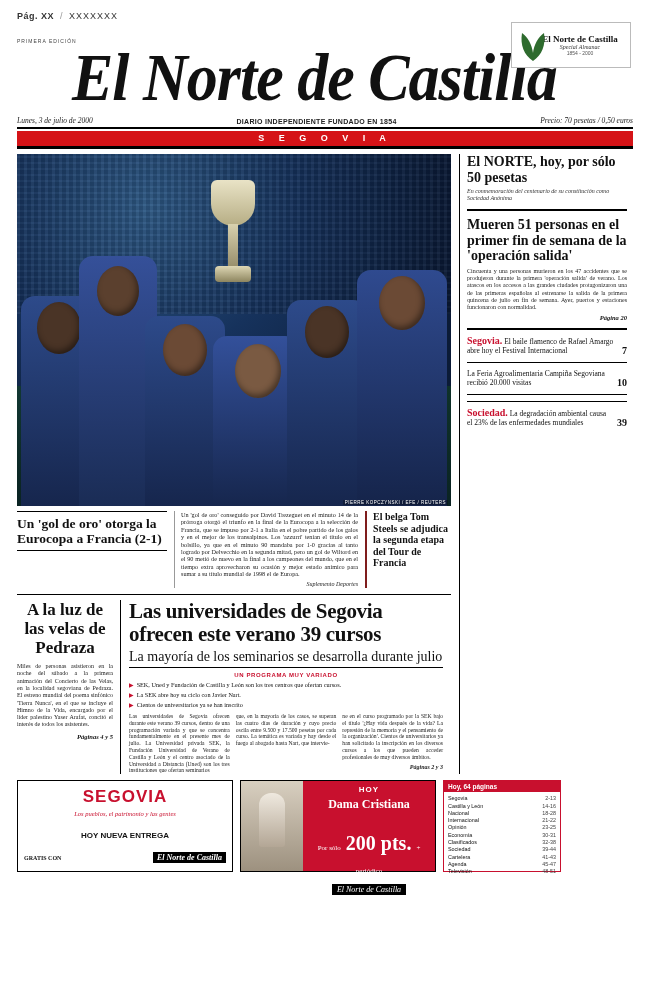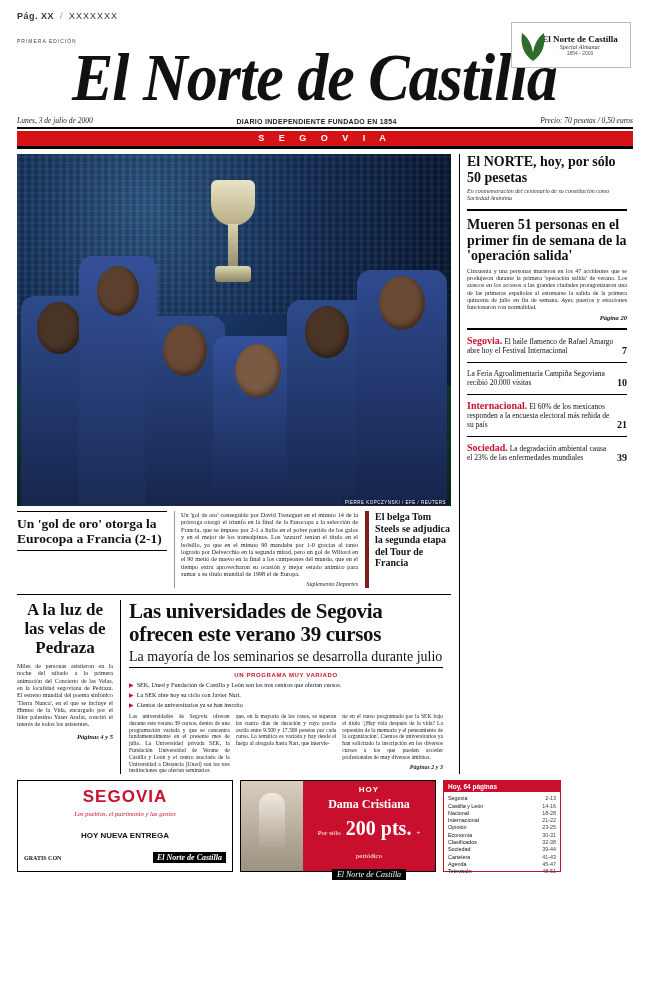--- a/index.html
+++ b/index.html
@@ -154,21 +154,21 @@
   .capstrip { display:flex; gap:7px; margin-top:5px; }
   .cap-a { width:150px; }
   .cap-a h2 {
     margin:0; font-size:13.5px; line-height:15px; font-weight:700;
     border-top:1px solid #000; border-bottom:1px solid #000;
     padding:4px 0;
   }
   .cap-b { width:184px; font-size:6.2px; line-height:7.4px; text-align:justify; color:#222;
            border-left:1px solid #999; padding-left:6px;}
   .cap-b .sig { display:block; text-align:right; font-style:italic; font-size:6px; margin-top:3px; }
-  .cap-c { width:86px; border-left:4px solid #7f1d1d; padding-left:6px; }
+  .cap-c { width:86px; border-left:2px solid #7f1d1d; padding-left:6px; }
   .cap-c h3 { margin:0; font-size:10px; line-height:11.5px; font-weight:700; }
 
   .hr-thin { height:1px; background:#000; margin:6px 0 5px; }
 
   
   .lower { display:flex; gap:8px; }
   .lower-left { width:104px; border-right:1px solid #000; padding-right:7px; }
   .lower-left h2 {
     margin:0 0 6px; font-size:17px; line-height:19px; text-align:center; font-weight:700;
   }
@@ -224,21 +224,21 @@
   }
   .ad-hoy .img { width:62px; background:linear-gradient(#d8cfc0,#9d917f); position:relative; }
   .ad-hoy .img .stat {
     position:absolute; left:50%; top:12px; transform:translateX(-50%);
     width:26px; height:54px; background:linear-gradient(#efe9df,#b3a695);
     border-radius:12px 12px 3px 3px;
   }
   .ad-hoy .txt { flex:1; background:#c8102e; color:#fff; padding:4px 5px; text-align:center; }
   .ad-hoy .h { font-family:"Liberation Sans",sans-serif; font-weight:700; font-size:8px; letter-spacing:1px;}
   .ad-hoy .d { font-size:12px; font-weight:700; margin-top:3px; }
-  .ad-hoy .p { font-size:20px; font-weight:700; margin-top:5px;font-family:Liberation Serif, serif; }
+  .ad-hoy .p { font-size:20px; font-weight:700; margin-top:20px;font-family:Liberation Serif, serif; }
   .ad-hoy .p small { font-size:7px; font-weight:400; }
   .ad-hoy .b { margin-top:6px; background:#000; display:inline-block; padding:1px 5px; font-family:"Liberation Serif",serif; font-style:italic; font-size:8px;}
 
   .ad-index {
     width:118px; border:1px solid #c8102e; height:92px; font-family:"Liberation Sans",sans-serif;
   }
   .ad-index .hd { background:#c8102e; color:#fff; font-size:6.5px; font-weight:700; padding:2px 4px; }
   .ad-index ul { list-style:none; margin:0; padding:3px 4px; }
   .ad-index li { display:flex; justify-content:space-between; font-size:5.4px; line-height:7.3px; color:#111; }
   .ad-index li .v { color:#444; }
@@ -393,29 +393,20 @@
       <div class="rc-block">
         <div class="rc-item">
           <div class="t">
             <span>La Feria Agroalimentaria Campiña Segoviana recibió 20.000 visitas</span>
           </div>
           <div class="n">10</div>
         </div>
       </div>
       <div class="rc-rule"></div>
 
-      <div class="rc-block">
-        <div class="rc-item">
-          <div class="t">
-            <span class="rc-kicker">Internacional.</span>
-            <span>El 60% de los mexicanos responden a la encuesta electoral más reñida de su país</span>
-          </div>
-          <div class="n">21</div>
-        </div>
-      </div>
       <div class="rc-rule"></div>
 
       <div class="rc-block">
         <div class="rc-item">
           <div class="t">
             <span class="rc-kicker">Sociedad.</span>
             <span>La degradación ambiental causa el 23% de las enfermedades mundiales</span>
           </div>
           <div class="n">39</div>
         </div>

